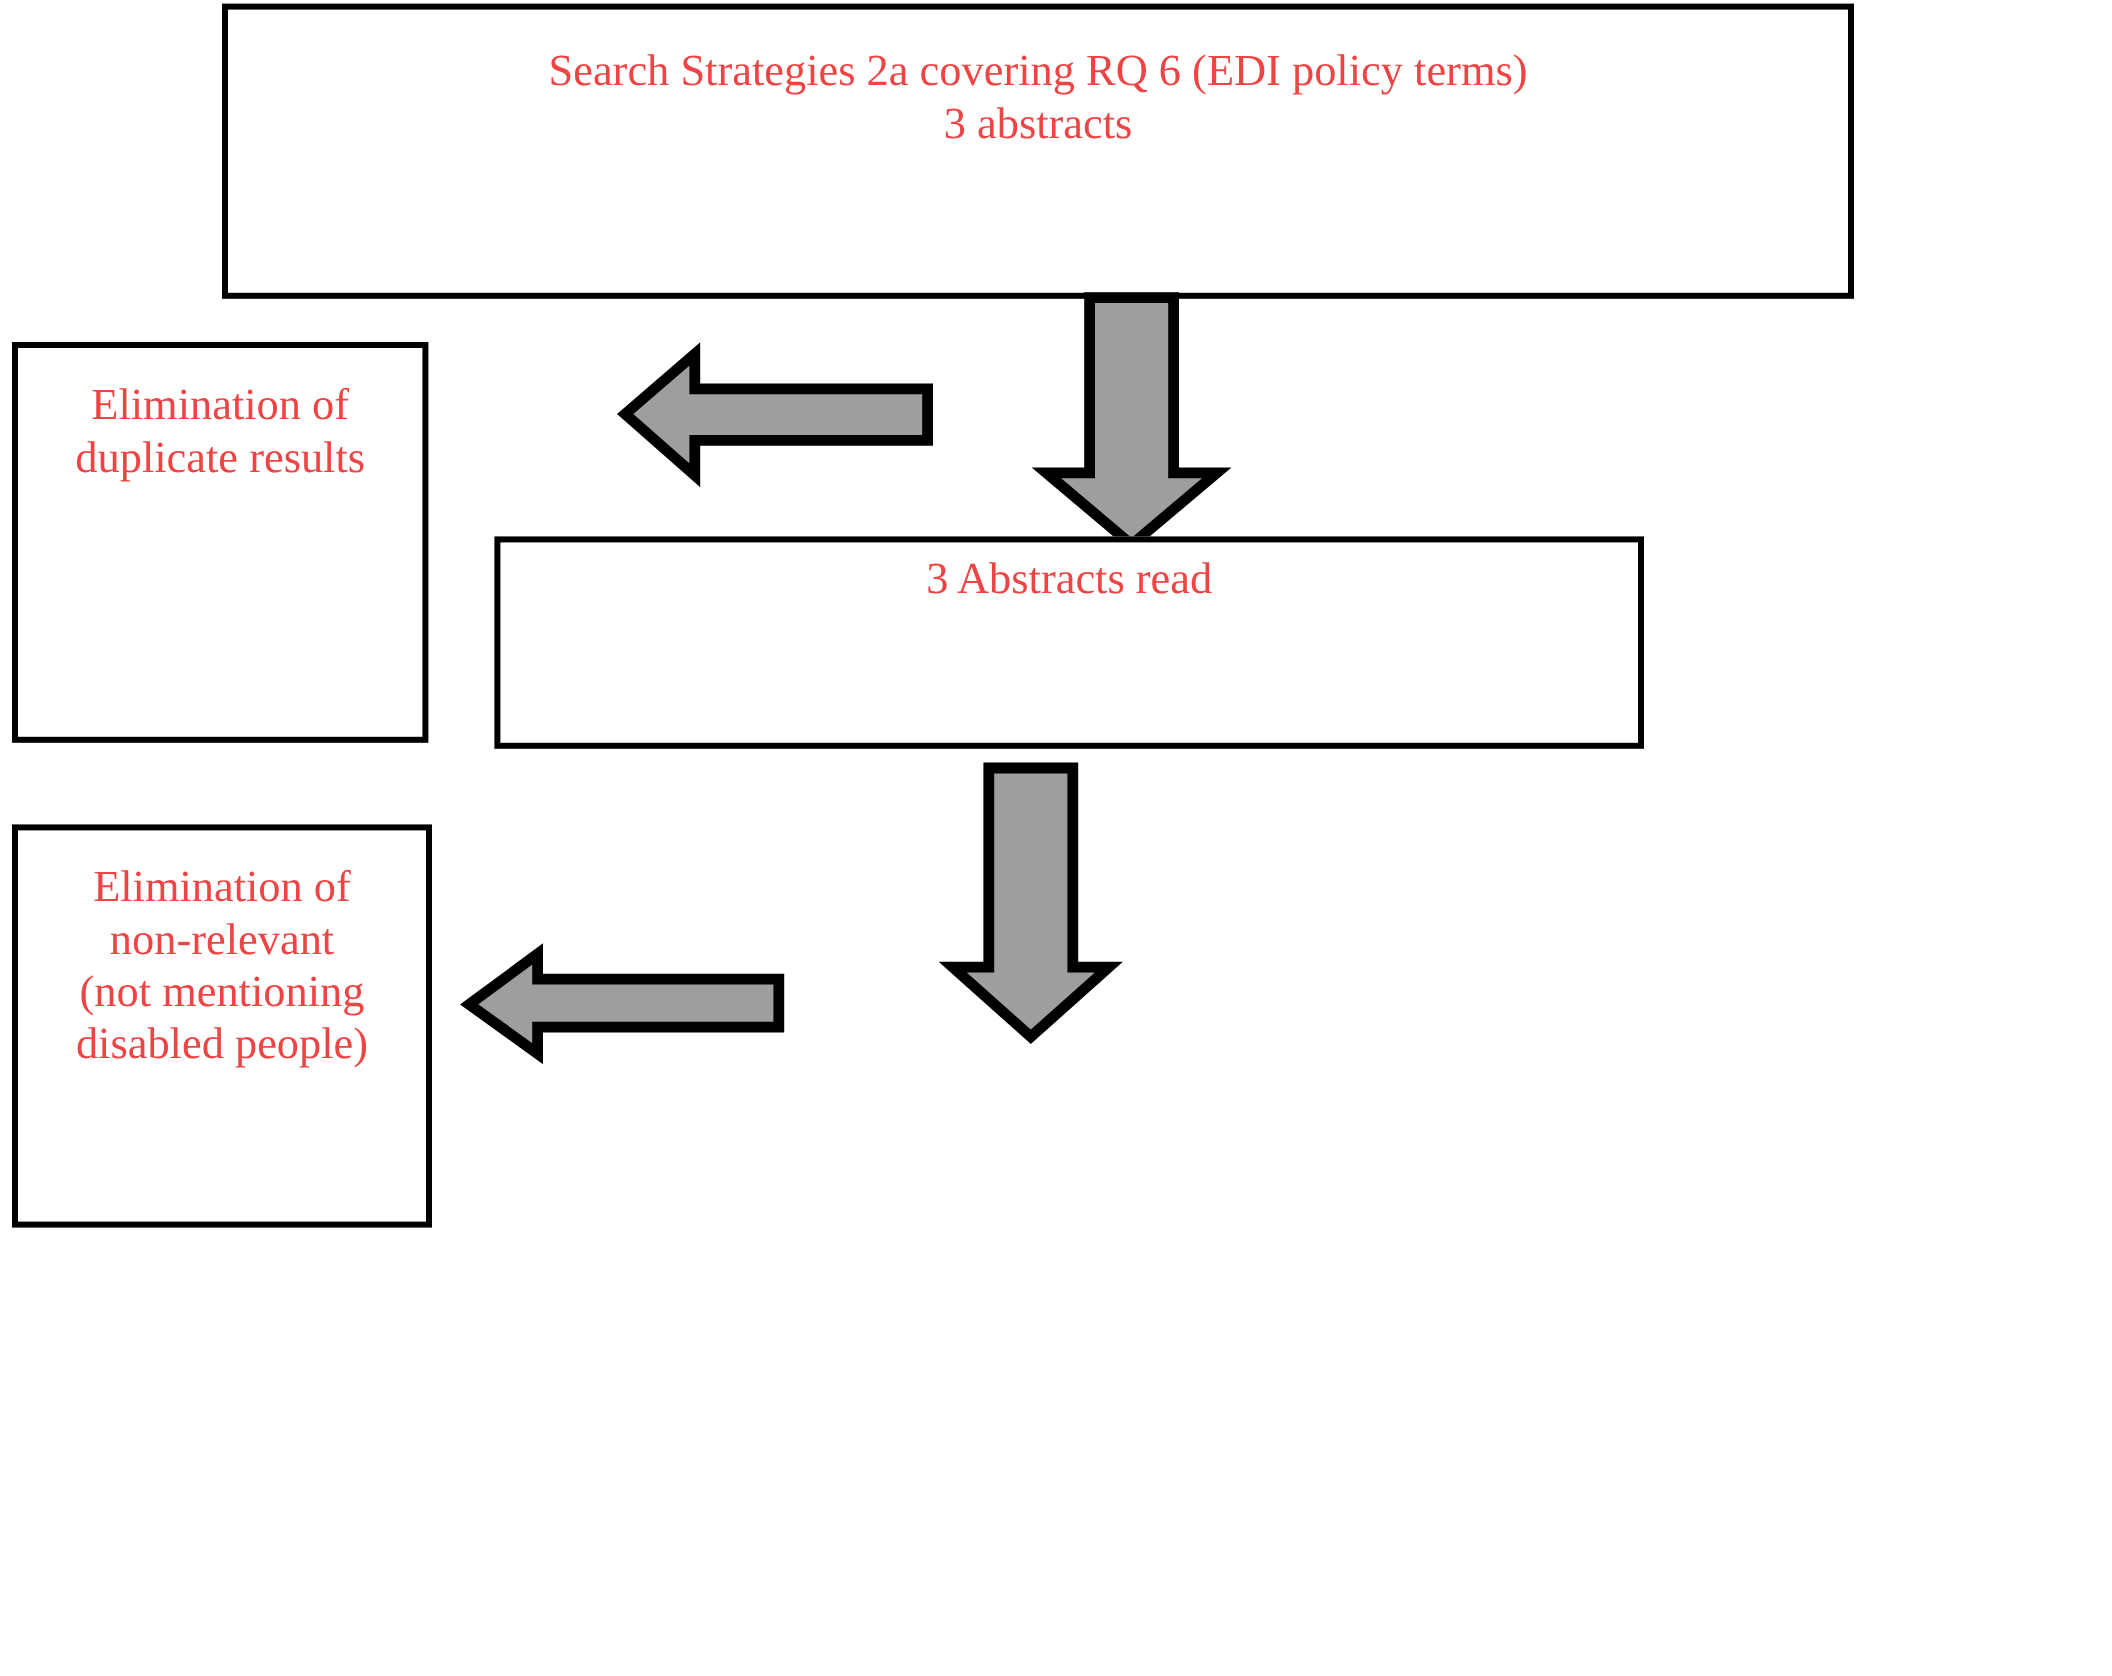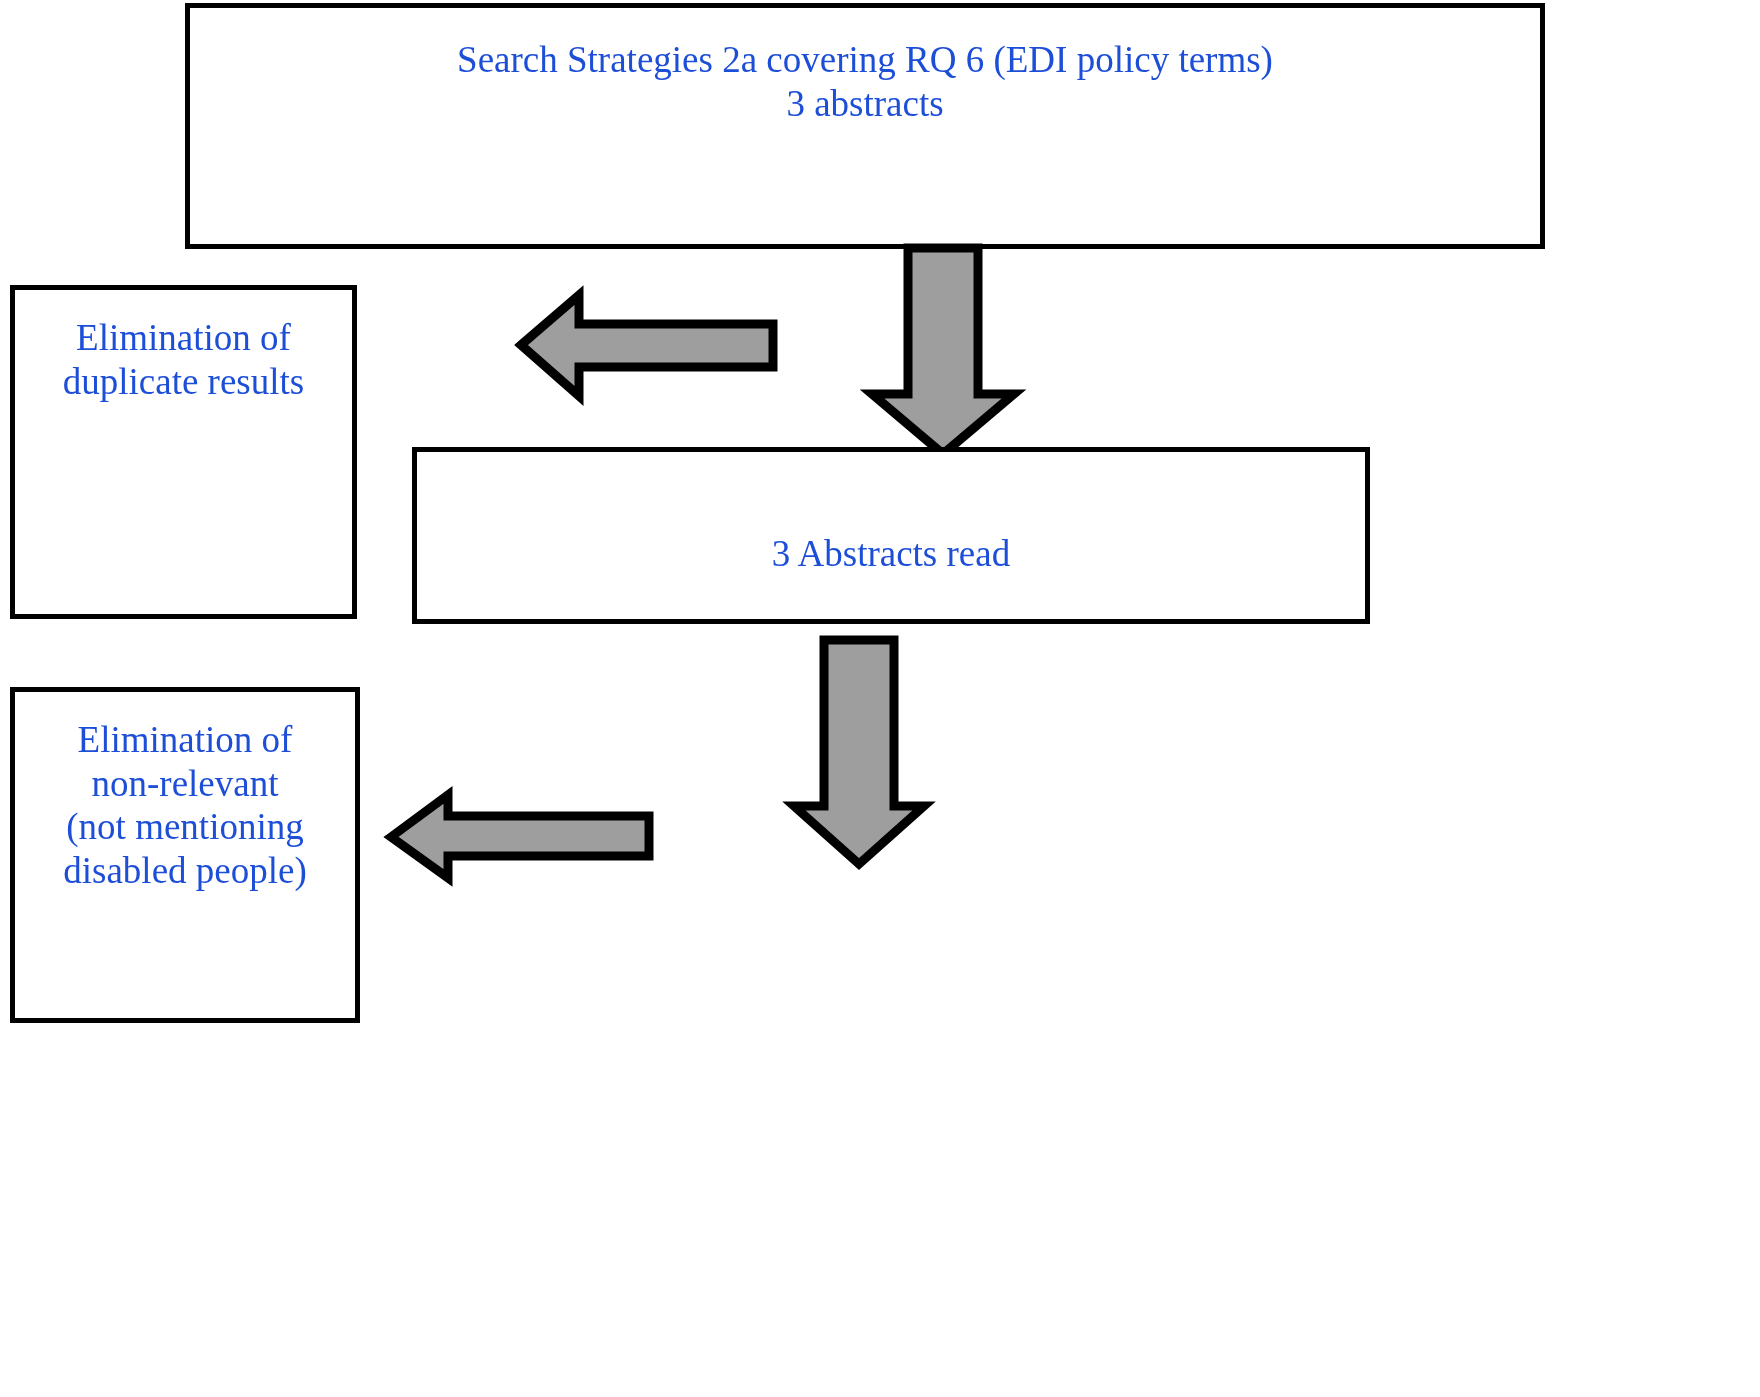--- a/index.html
+++ b/index.html
@@ -21,21 +21,21 @@
     border: 5px solid #000000;
     background: #ffffff;
     text-align: center;
     color: #000000;
   }
   .node-text {
     display: block;
     width: 100%;
     white-space: pre-line;
     line-height: 1.18;
-    color: #1d4ed8;
+    color: #ef4444;
   }
   
   #box-top {
     left: 185px;
     top: 3px;
     width: 1360px;
     height: 246px;
   }
   #box-top .node-text {
     font-size: 37px;
@@ -43,22 +43,21 @@
   }
   
   #box-middle {
     left: 412px;
     top: 447px;
     width: 958px;
     height: 177px;
   }
   #box-middle .node-text {
     font-size: 37px;
-    padding-top: 32px;
-    margin-top: 48px;
+    padding-top: 9px;
   }
   
   #box-bottom {
     left: 548px;
     top: 893px;
     width: 464px;
     height: 343px;
   }
   #box-bottom .node-text {
     font-size: 37px;

